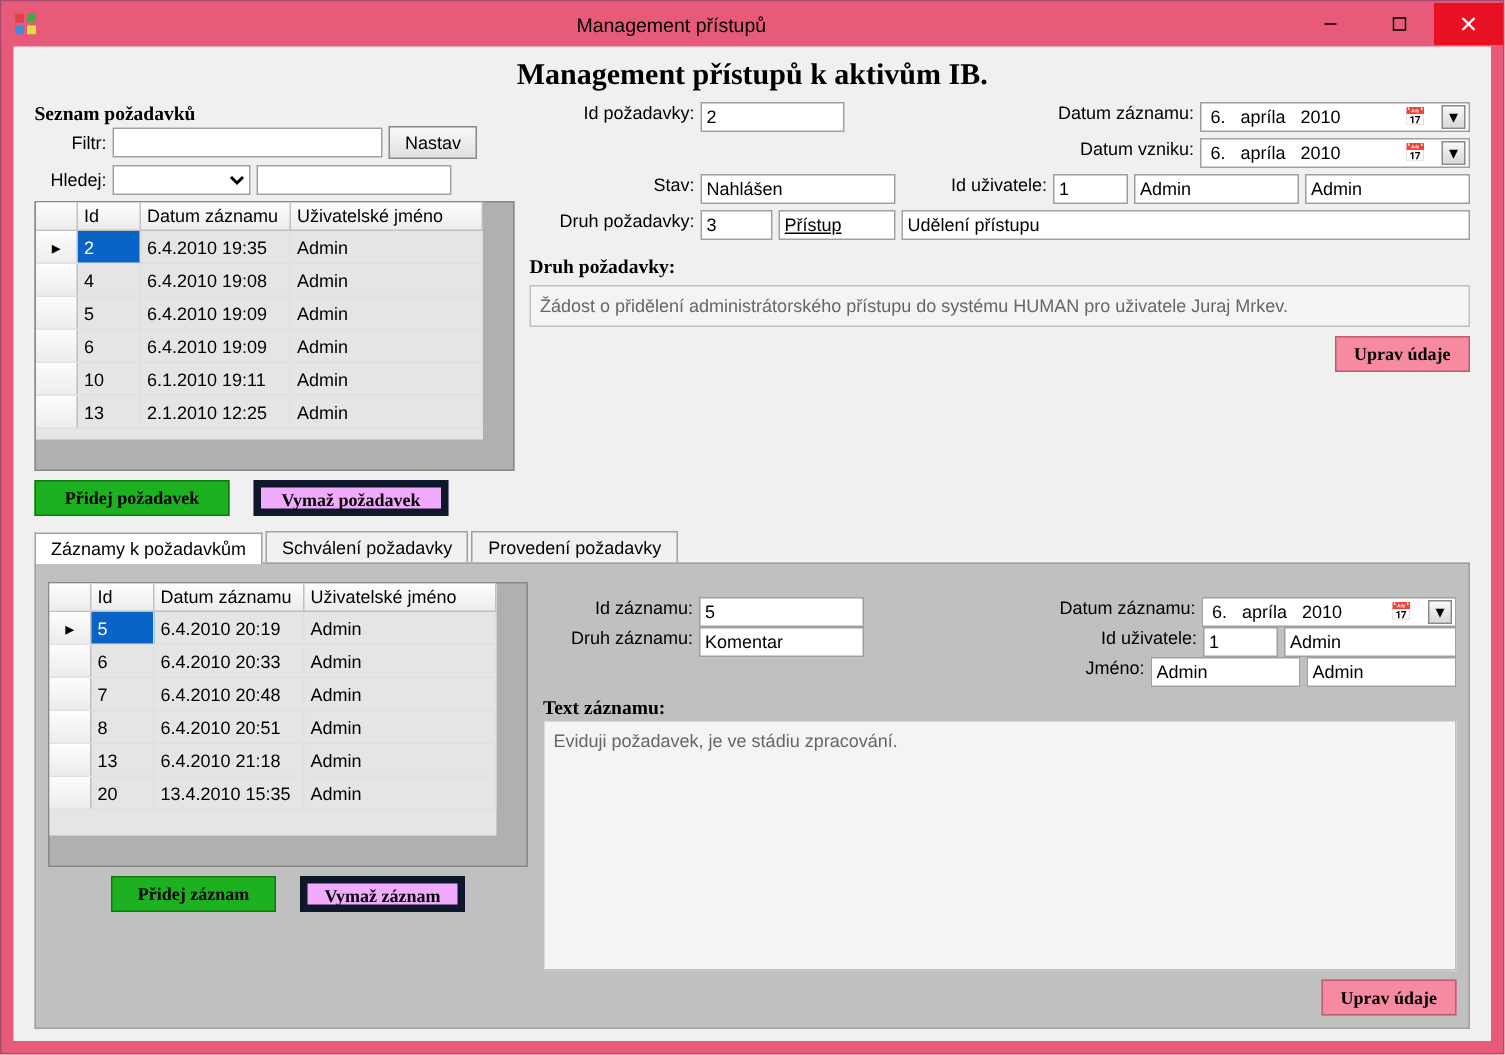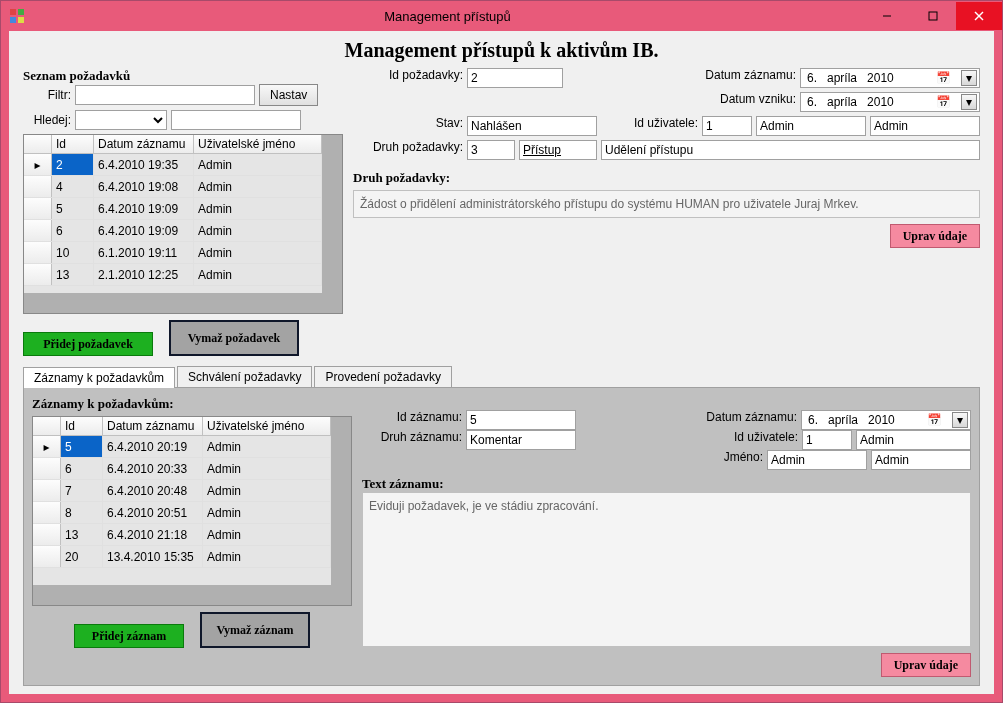--- a/index.html
+++ b/index.html
@@ -28,21 +28,21 @@
 .dg-header .dg-cell { border-right: 1px solid #c0c0c0; padding: 2px 4px; font-size: 12px; display: flex; align-items: center; }
 .dg-row { display: flex; border-bottom: 1px solid #e0e0e0; height: 22px; }
 .dg-row .dg-cell { border-right: 1px solid #e0e0e0; padding: 2px 4px; display: flex; align-items: center; overflow: hidden; white-space: nowrap; }
 .dg-rowhead { width: 28px; background: linear-gradient(#fdfdfd,#ececec); border-right: 1px solid #c0c0c0; display: flex; align-items: center; justify-content: center; }
 .dg-row.selected .dg-cell.idcell { background: #0a64c8; color: #fff; }
 .form-area { display: flex; flex-direction: column; gap: 4px; }
 .form-row { display: flex; align-items: flex-start; gap: 4px; }
 .form-row label { text-align: right; }
 .desc-box { background: #f4f4f4; border: 1px solid #c0c0c0; padding: 6px; color: #666; flex: 1; }
 .btn-green { background: #1db020; color: #000; border: 1px solid #0a7a0c; font-weight: bold; font-family: "Times New Roman", serif; height: 24px; }
-.btn-red { background: #a3a3a3; color: #000; border: 2px solid #0f172a; font-weight: bold; font-family: "Times New Roman", serif; height: 36px; }
+.btn-red { background: #f0abfc; color: #000; border: 5px solid #0f172a; font-weight: bold; font-family: "Times New Roman", serif; height: 24px; }
 .btn-pink { background: #f58aa0; border: 1px solid #c05a70; font-weight: bold; font-family: "Times New Roman", serif; height: 24px; padding: 0 12px; }
 .button-row { display: flex; gap: 16px; margin-top: 6px; align-items: flex-end; }
 .tabs { margin-top: 10px; display: flex; flex-direction: column; flex: 1; }
 .tabstrip { display: flex; }
 .tab { border: 1px solid #a0a0a0; border-bottom: none; padding: 3px 10px; background: #f0f0f0; margin-right: 2px; cursor: pointer; }
 .tab.active { background: #fff; position: relative; top: 1px; }
 .tabcontent { border: 1px solid #a0a0a0; background: #c0c0c0; padding: 8px; flex: 1; display: flex; gap: 10px; }
 .datefield { display: inline-flex; align-items: center; border: 1px solid #a0a0a0; background: #fff; height: 20px; padding: 0 2px 0 6px; gap: 10px; }
 .datefield .d-drop { width: 16px; height: 16px; border: 1px solid #888; background: linear-gradient(#f8f8f8,#d8d8d8); display: flex; align-items: center; justify-content: center; cursor: pointer; }
 .multi { display: flex; gap: 4px; }
@@ -208,21 +208,20 @@
 
     <div class="tabs">
       <div class="tabstrip">
         <div class="tab active">Záznamy k požadavkům</div>
         <div class="tab">Schválení požadavky</div>
         <div class="tab">Provedení požadavky</div>
       </div>
       <div class="tabcontent">
 
         <div style="width:320px; display:flex; flex-direction:column;">
-          <div class="label-bold">Záznamy k požadavkům:</div>
           <div class="datagrid" style="height:190px; padding:0 20px 20px 0; margin-top:4px;">
             <div class="dg-inner" style="height:100%; overflow:hidden;">
               <div class="dg-header">
                 <div class="dg-rowhead"></div>
                 <div class="dg-cell" style="width:42px">Id</div>
                 <div class="dg-cell" style="width:100px">Datum záznamu</div>
                 <div class="dg-cell" style="flex:1">Uživatelské jméno</div>
               </div>
               <div id="grid2-body">
                   <div class="dg-row selected">

